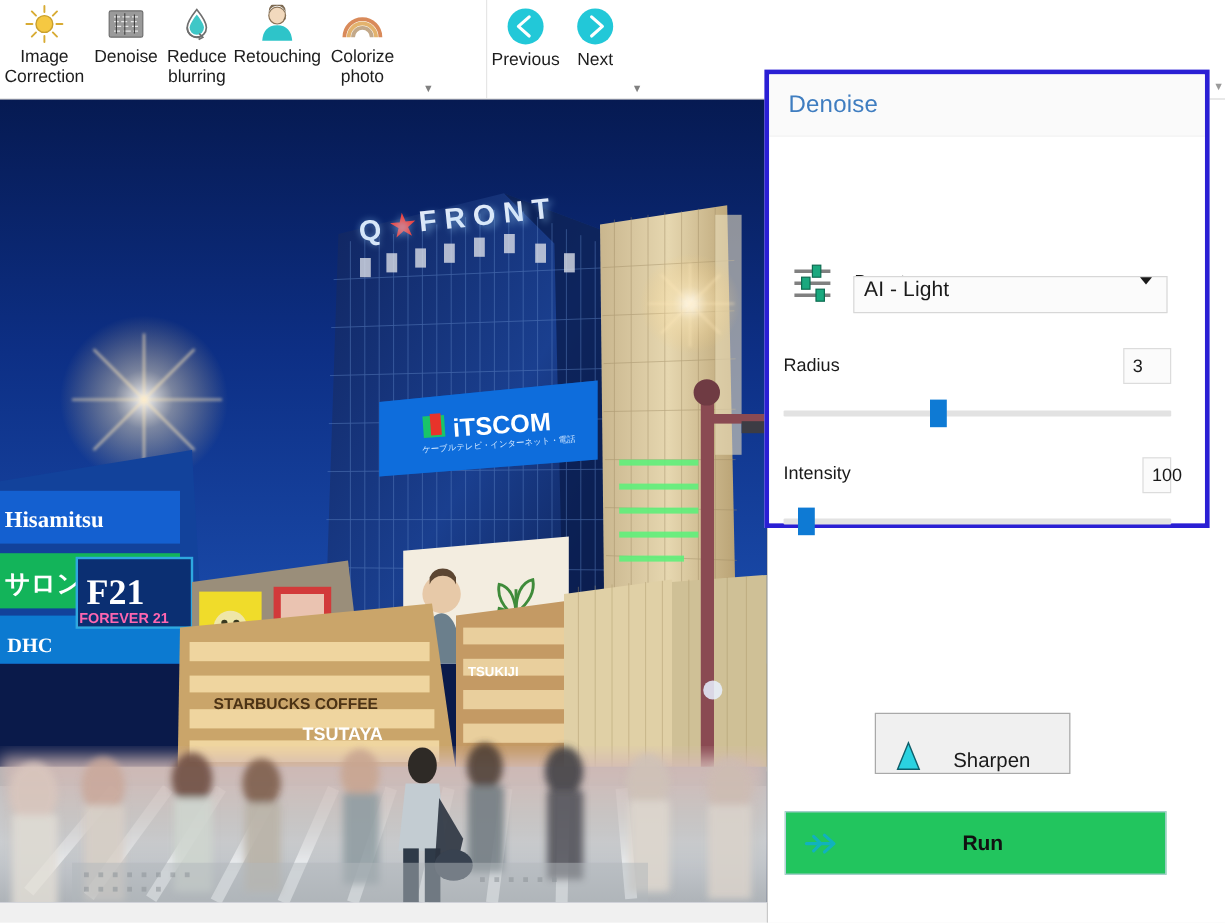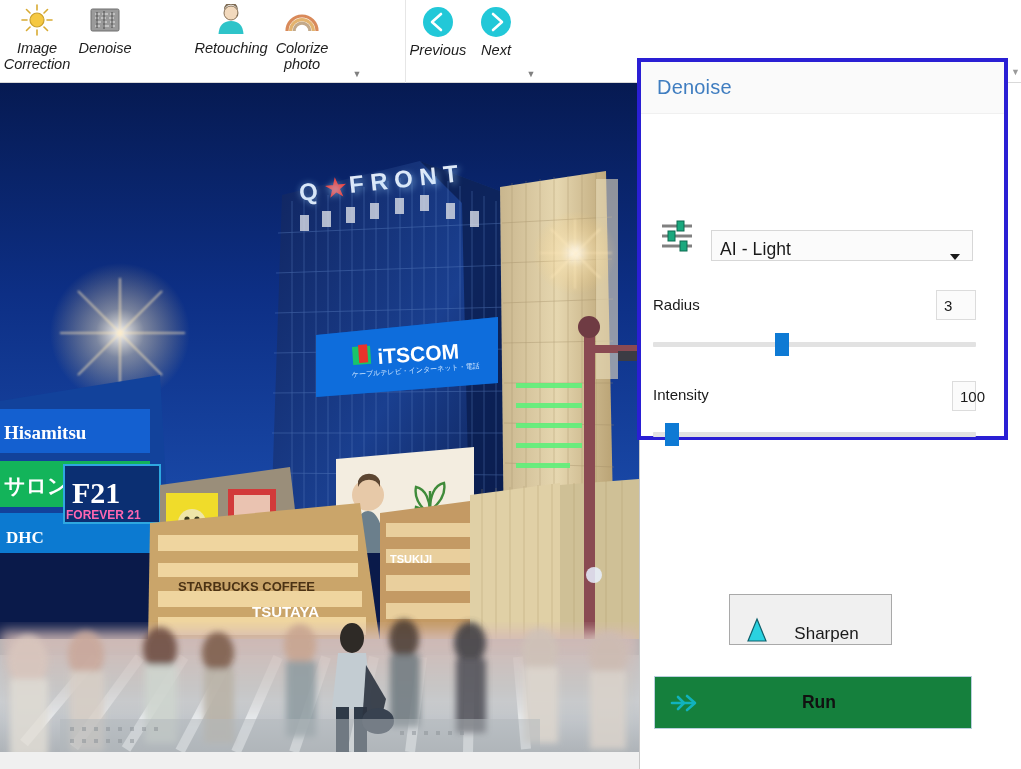--- a/index.html
+++ b/index.html
@@ -9,21 +9,20 @@
     font-family: "Liberation Sans", sans-serif;
     overflow: hidden;
   }
   #app { position: relative; width: 1021px; height: 769px; background:#fff; }
 
   
   #toolbar {
     position: absolute; left: 0; top: 0; width: 1021px; height: 83px;
     background: #ffffff;
     border-bottom: 1px solid #d9d9d9;
-    font-style: italic;
   }
   .tool-group { position: absolute; top: 0; height: 83px; }
   .tool-btn {
     position: absolute; top: 2px;
     display: flex; flex-direction: column; align-items: center;
     width: 74px; cursor: default;
     background: transparent; border: none;
   }
   .tool-ico {
     height: 36px; width: 40px;
@@ -77,21 +76,21 @@
 
   .presets-icon { position:absolute; left: 19px; top: 105px; }
   .presets-label {
     position: absolute; left: 71px; top: 90px;
     font-size: 14.6px; color: #1a1a1a; margin-top: 23px;
   }
   .preset-select {
     position: absolute; left: 70px; top: 116px;
     width: 262px; height: 31px;
     background: #fbfbfb; border: 1px solid #d7d7d7;
-    display: flex; align-items: flex-end;
+    display: flex; align-items: flex-start;
   }
   .preset-value {
     font-size: 17.5px; color: #1a1a1a; padding-left: 8px; flex: 1;
     letter-spacing: 0.1px;
   }
   .caret {
     width: 0; height: 0; margin-right: 12px;
     border-left: 5px solid transparent; border-right: 5px solid transparent;
     border-top: 6px solid #1a1a1a;
   }
@@ -120,21 +119,21 @@
     width: 163px; height: 51px;
     background: #f0f0f0; border: 1px solid #a9a9a9;
     display:flex; align-items:flex-end;
   }
   #sharpen-ico { width: 54px; display:flex; justify-content:center; align-items:center; }
   #sharpen-lbl { font-size: 17px; color:#1a1a1a; flex:1; text-align:center; padding-right:22px; }
 
   #run-btn {
     position:absolute; left: 654px; top: 676px;
     width: 318px; height: 53px;
-    background: #15803d; border: 1px solid #b9cfdd;
+    background: #22c55e; border: 1px solid #b9cfdd;
     display:flex; align-items:center;
   }
   #run-ico { width: 62px; display:flex; justify-content:center; align-items:center; }
   #run-lbl { flex:1; text-align:center; font-size:17.5px; font-weight:bold; color:#111; padding-right:50px; }
 
   
   #panel-expander {
     position:absolute; left: 1011px; top: 68px;
     font-size: 9px; color:#9a9a9a; line-height:8px;
   }
@@ -183,20 +182,32 @@
               <path d="M7 20 L12 20 M15 20 L21 20 M23 20 L27 20"></path>
             </g>
             <g stroke="#3e3e3e" stroke-width="0.9">
               <path d="M9 6 L9 22 M16 5 L16 23 M24 6 L24 22"></path>
             </g>
           </svg>
         </div>
         <div class="tool-lbl">Denoise</div>
       </div>
 
+      <div class="tool-btn" style="left:127px;">
+        <div class="tool-ico">
+          <svg width="34" height="34" viewBox="0 0 34 34">
+            <path d="M17 5 C17 5 25 15 25 20 A8 8 0 0 1 9 20 C9 15 17 5 17 5 Z" fill="none" stroke="#6f6f6f" stroke-width="1.4"></path>
+            <path d="M17 9 C17 9 23 16.5 23 20 A6 6 0 0 1 11 20 C11 16.5 17 9 17 9 Z" fill="#3fc7c7"></path>
+            <path d="M9 20 A8 8 0 0 0 20 27.5" fill="none" stroke="#6f6f6f" stroke-width="1.4"></path>
+            <path d="M19 25 L22 28 L18.5 30" fill="none" stroke="#6f6f6f" stroke-width="1.4"></path>
+          </svg>
+        </div>
+        <div class="tool-lbl">Reduce
+blurring</div>
+      </div>
 
       <div class="tool-btn" style="left:265px;">
         <div class="tool-ico">
           <svg width="40" height="26" viewBox="0 0 40 26">
             <g fill="none" stroke-width="3.2">
               <path d="M5 24 A15 15 0 0 1 35 24" stroke="#d98a5a"></path>
               <path d="M8.6 24 A11.4 11.4 0 0 1 31.4 24" stroke="#e3b36e"></path>
               <path d="M12.2 24 A7.8 7.8 0 0 1 27.8 24" stroke="#c3a98a"></path>
             </g>
           </svg>

